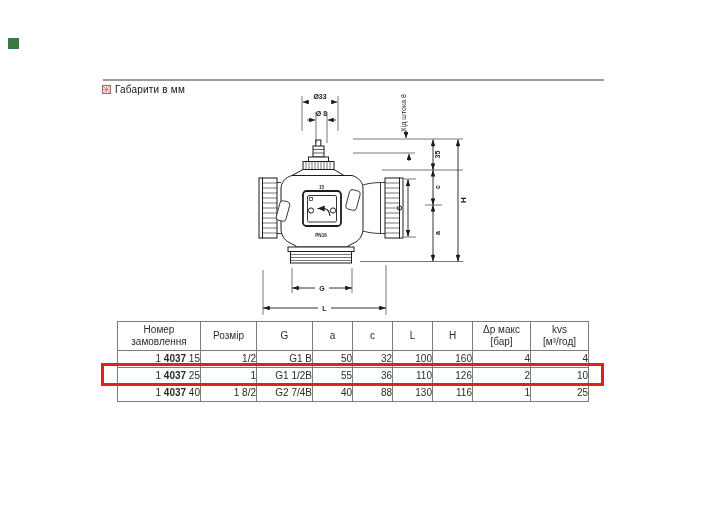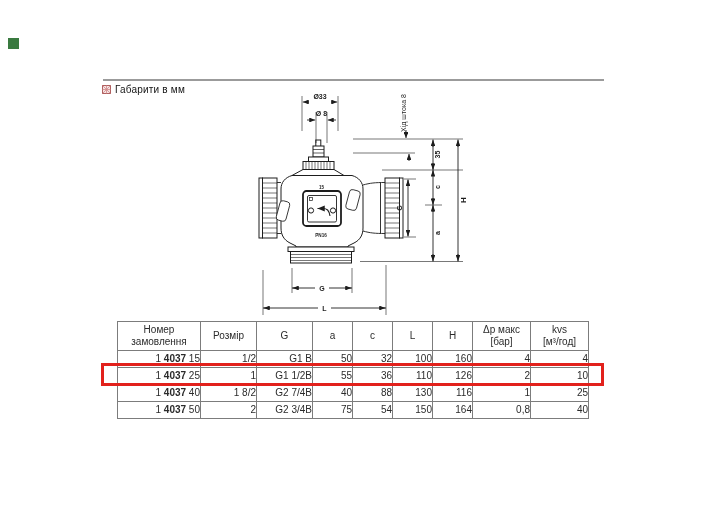--- a/index.html
+++ b/index.html
@@ -190,29 +190,18 @@
           <td>1 <b>4037</b> 40</td>
           <td>1 8/2</td>
           <td>G2 7/4B</td>
           <td>40</td>
           <td>88</td>
           <td>130</td>
           <td>116</td>
           <td>1</td>
           <td>25</td>
         </tr>
-        <tr>
-          <td>1 <b>4037</b> 50</td>
-          <td>2</td>
-          <td>G2 3/4B</td>
-          <td>75</td>
-          <td>54</td>
-          <td>150</td>
-          <td>164</td>
-          <td>0,8</td>
-          <td>40</td>
-        </tr>
       </tbody>
   </table>
 
   <div id="highlight-box" style="border-color: rgb(226, 33, 28);"></div>
 
 </div>
 
 </body></html>

